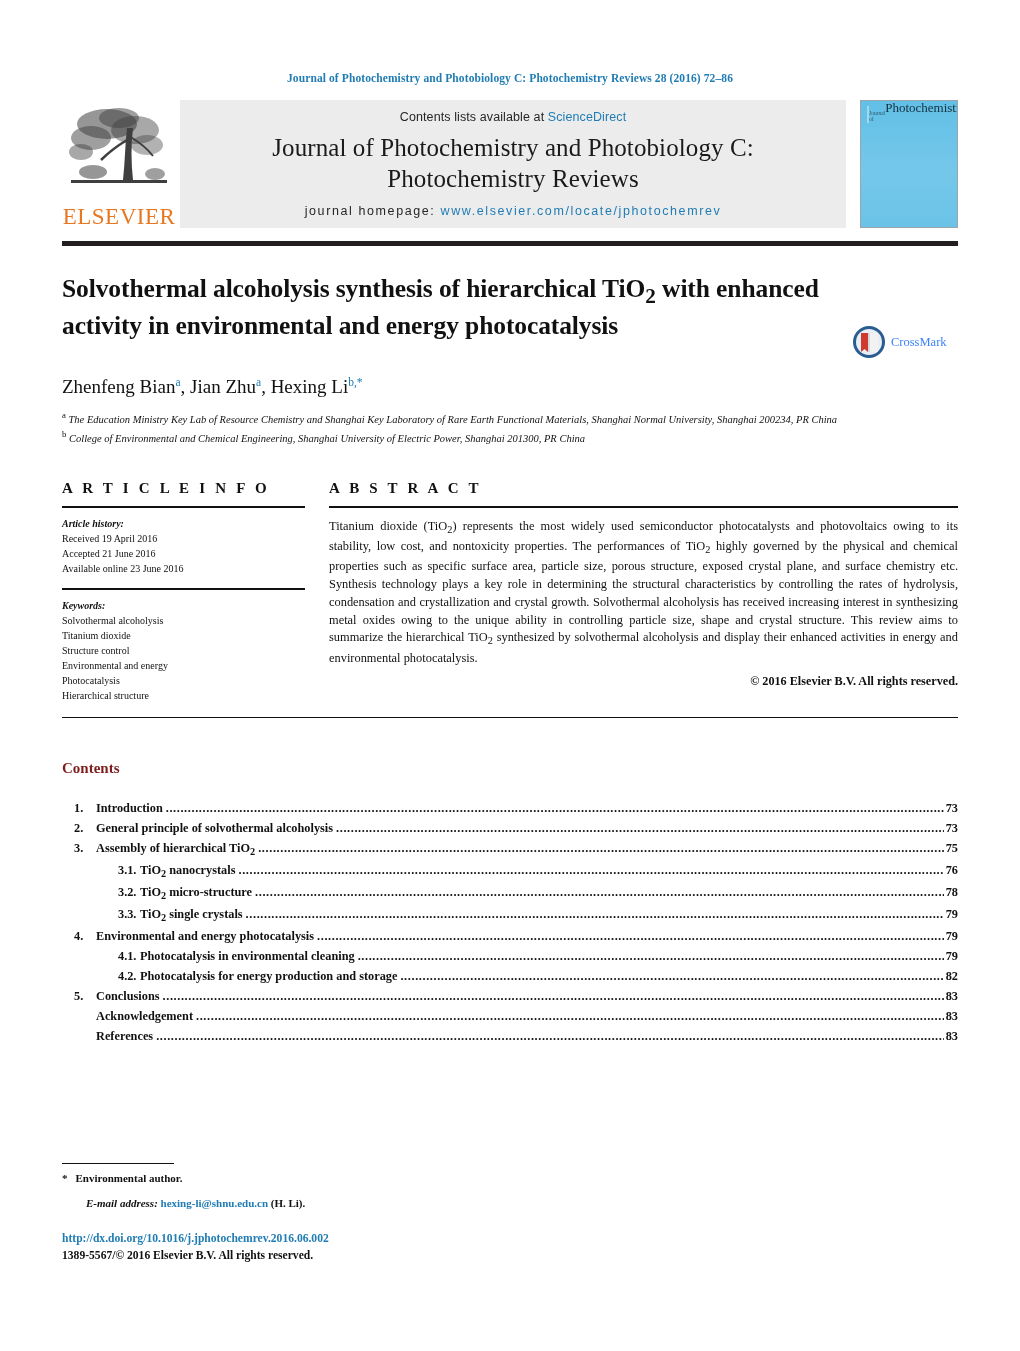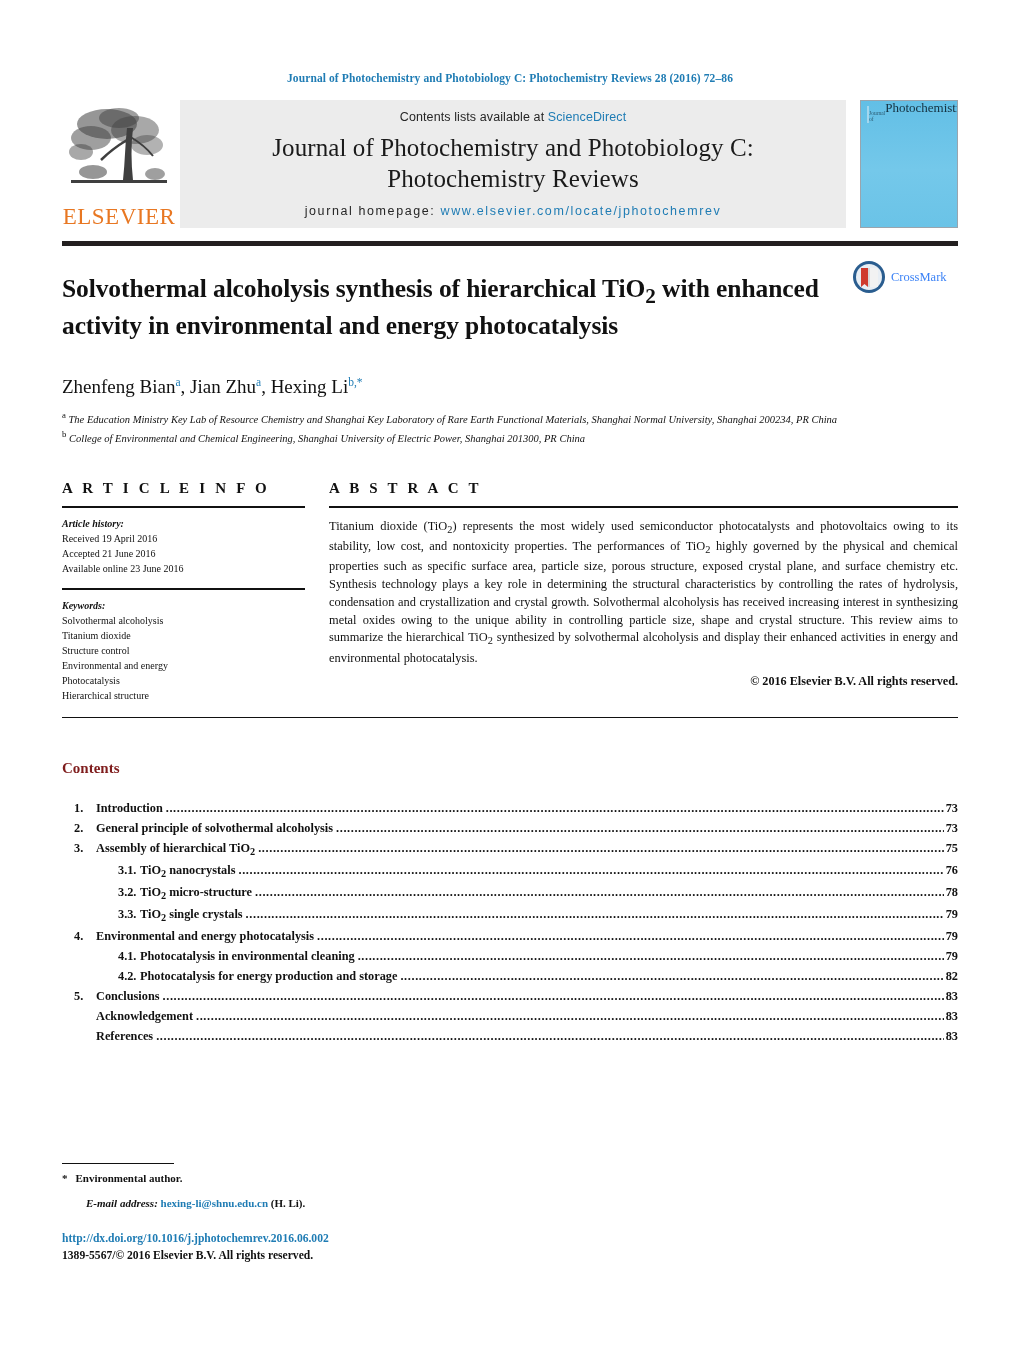--- a/index.html
+++ b/index.html
@@ -172,21 +172,21 @@
 
   
   .invited {
     font-family: "Liberation Serif", serif;
     font-size: 14px;
     margin-top: 16px;
     color: #1a1a1a;
   }
   .title-row {
     display: flex;
-    align-items: flex-start;
+    align-items: flex-end;
     margin-top: 10px;
   }
   .article-title {
     flex: 1 1 auto;
     font-family: "Liberation Serif", serif;
     font-size: 25.5px;
     line-height: 1.26;
     color: #111;
     max-width: 790px;
     letter-spacing: -0.1px;

